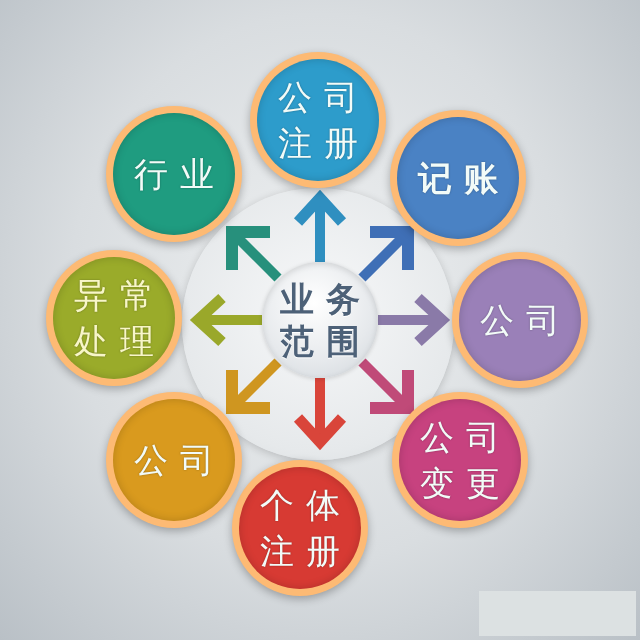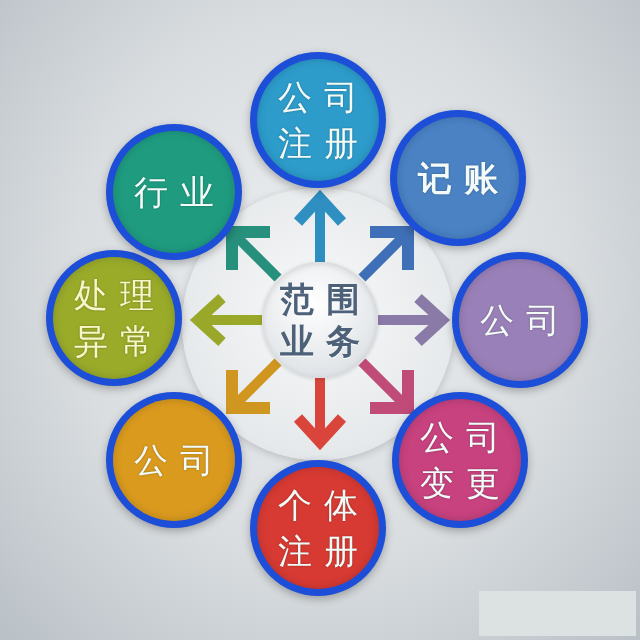--- a/index.html
+++ b/index.html
@@ -19,21 +19,21 @@
     box-shadow: inset 0 2px 6px rgba(0,0,0,0.12), 0 1px 4px rgba(0,0,0,0.15);
     display:flex; flex-direction:column; align-items:center; justify-content:center;
   }
   .hub-line {
     font-size:34px; font-weight:bold; color:#4d6178; letter-spacing:12px; line-height:42px;
     margin-right:-12px;
     text-shadow: 0 1px 0 #fff;
   }
   .node {
     position:absolute; width:136px; height:136px; border-radius:50%;
-    background:#1d4ed8;
+    background:#fdba74;
     box-shadow: 0 3px 8px rgba(0,0,0,0.28);
   }
   .node-inner {
     position:absolute; left:7px; top:7px; width:122px; height:122px; border-radius:50%;
     display:flex; flex-direction:column; align-items:center; justify-content:center;
     box-shadow: inset 0 0 8px rgba(0,0,0,0.18);
   }
   .node-line {
     font-size:34px; line-height:46px; letter-spacing:12px; margin-right:-12px;
     color:#f2fbf8;
@@ -90,22 +90,22 @@
     <polyline points="232,370 232,408 270,408" fill="none" stroke="#cf9620" stroke-width="12"></polyline>
   </g>
 
   <g>
     <line x1="362" y1="362" x2="402" y2="402" stroke="#c04a78" stroke-width="10"></line>
     <polyline points="370,408 408,408 408,370" fill="none" stroke="#c04a78" stroke-width="12"></polyline>
   </g>
 </svg>
 
 <div class="hub-core">
+  <div class="hub-line">业务</div>
   <div class="hub-line">范围</div>
-  <div class="hub-line">业务</div>
 </div>
 
 <div class="node" style="left:250px; top:52px;">
   <div class="node-inner" style="background:#2d9ccb;">
     <div class="node-line">公司</div>
     <div class="node-line">注册</div>
   </div>
 </div>
 
 <div class="node" style="left:390px; top:110px;">
@@ -120,39 +120,39 @@
   </div>
 </div>
 
 <div class="node" style="left:392px; top:392px;">
   <div class="node-inner" style="background:#c7427f;">
     <div class="node-line">公司</div>
     <div class="node-line">变更</div>
   </div>
 </div>
 
-<div class="node" style="left:250px; top:460px;">
+<div class="node" style="left:232px; top:460px;">
   <div class="node-inner" style="background:#d73a33;">
     <div class="node-line">个体</div>
     <div class="node-line">注册</div>
   </div>
 </div>
 
 <div class="node" style="left:106px; top:392px;">
   <div class="node-inner" style="background:#d99a1e;">
     <div class="node-line">公司</div>
   </div>
 </div>
 
 <div class="node" style="left:46px; top:250px;">
   <div class="node-inner" style="background:#9aab2a;">
+    <div class="node-line" style="color:#f8f6c8;">异常</div>
     <div class="node-line" style="color:#f8f6c8;">处理</div>
-    <div class="node-line" style="color:#f8f6c8;">异常</div>
   </div>
 </div>
 
-<div class="node" style="left:106px; top:124px;text-decoration:underline;">
+<div class="node" style="left:106px; top:106px;text-decoration:underline;">
   <div class="node-inner" style="background:#1f9c80;">
     <div class="node-line">行业</div>
   </div>
 </div>
 
 <div class="watermark"></div>
 
 </body></html>

